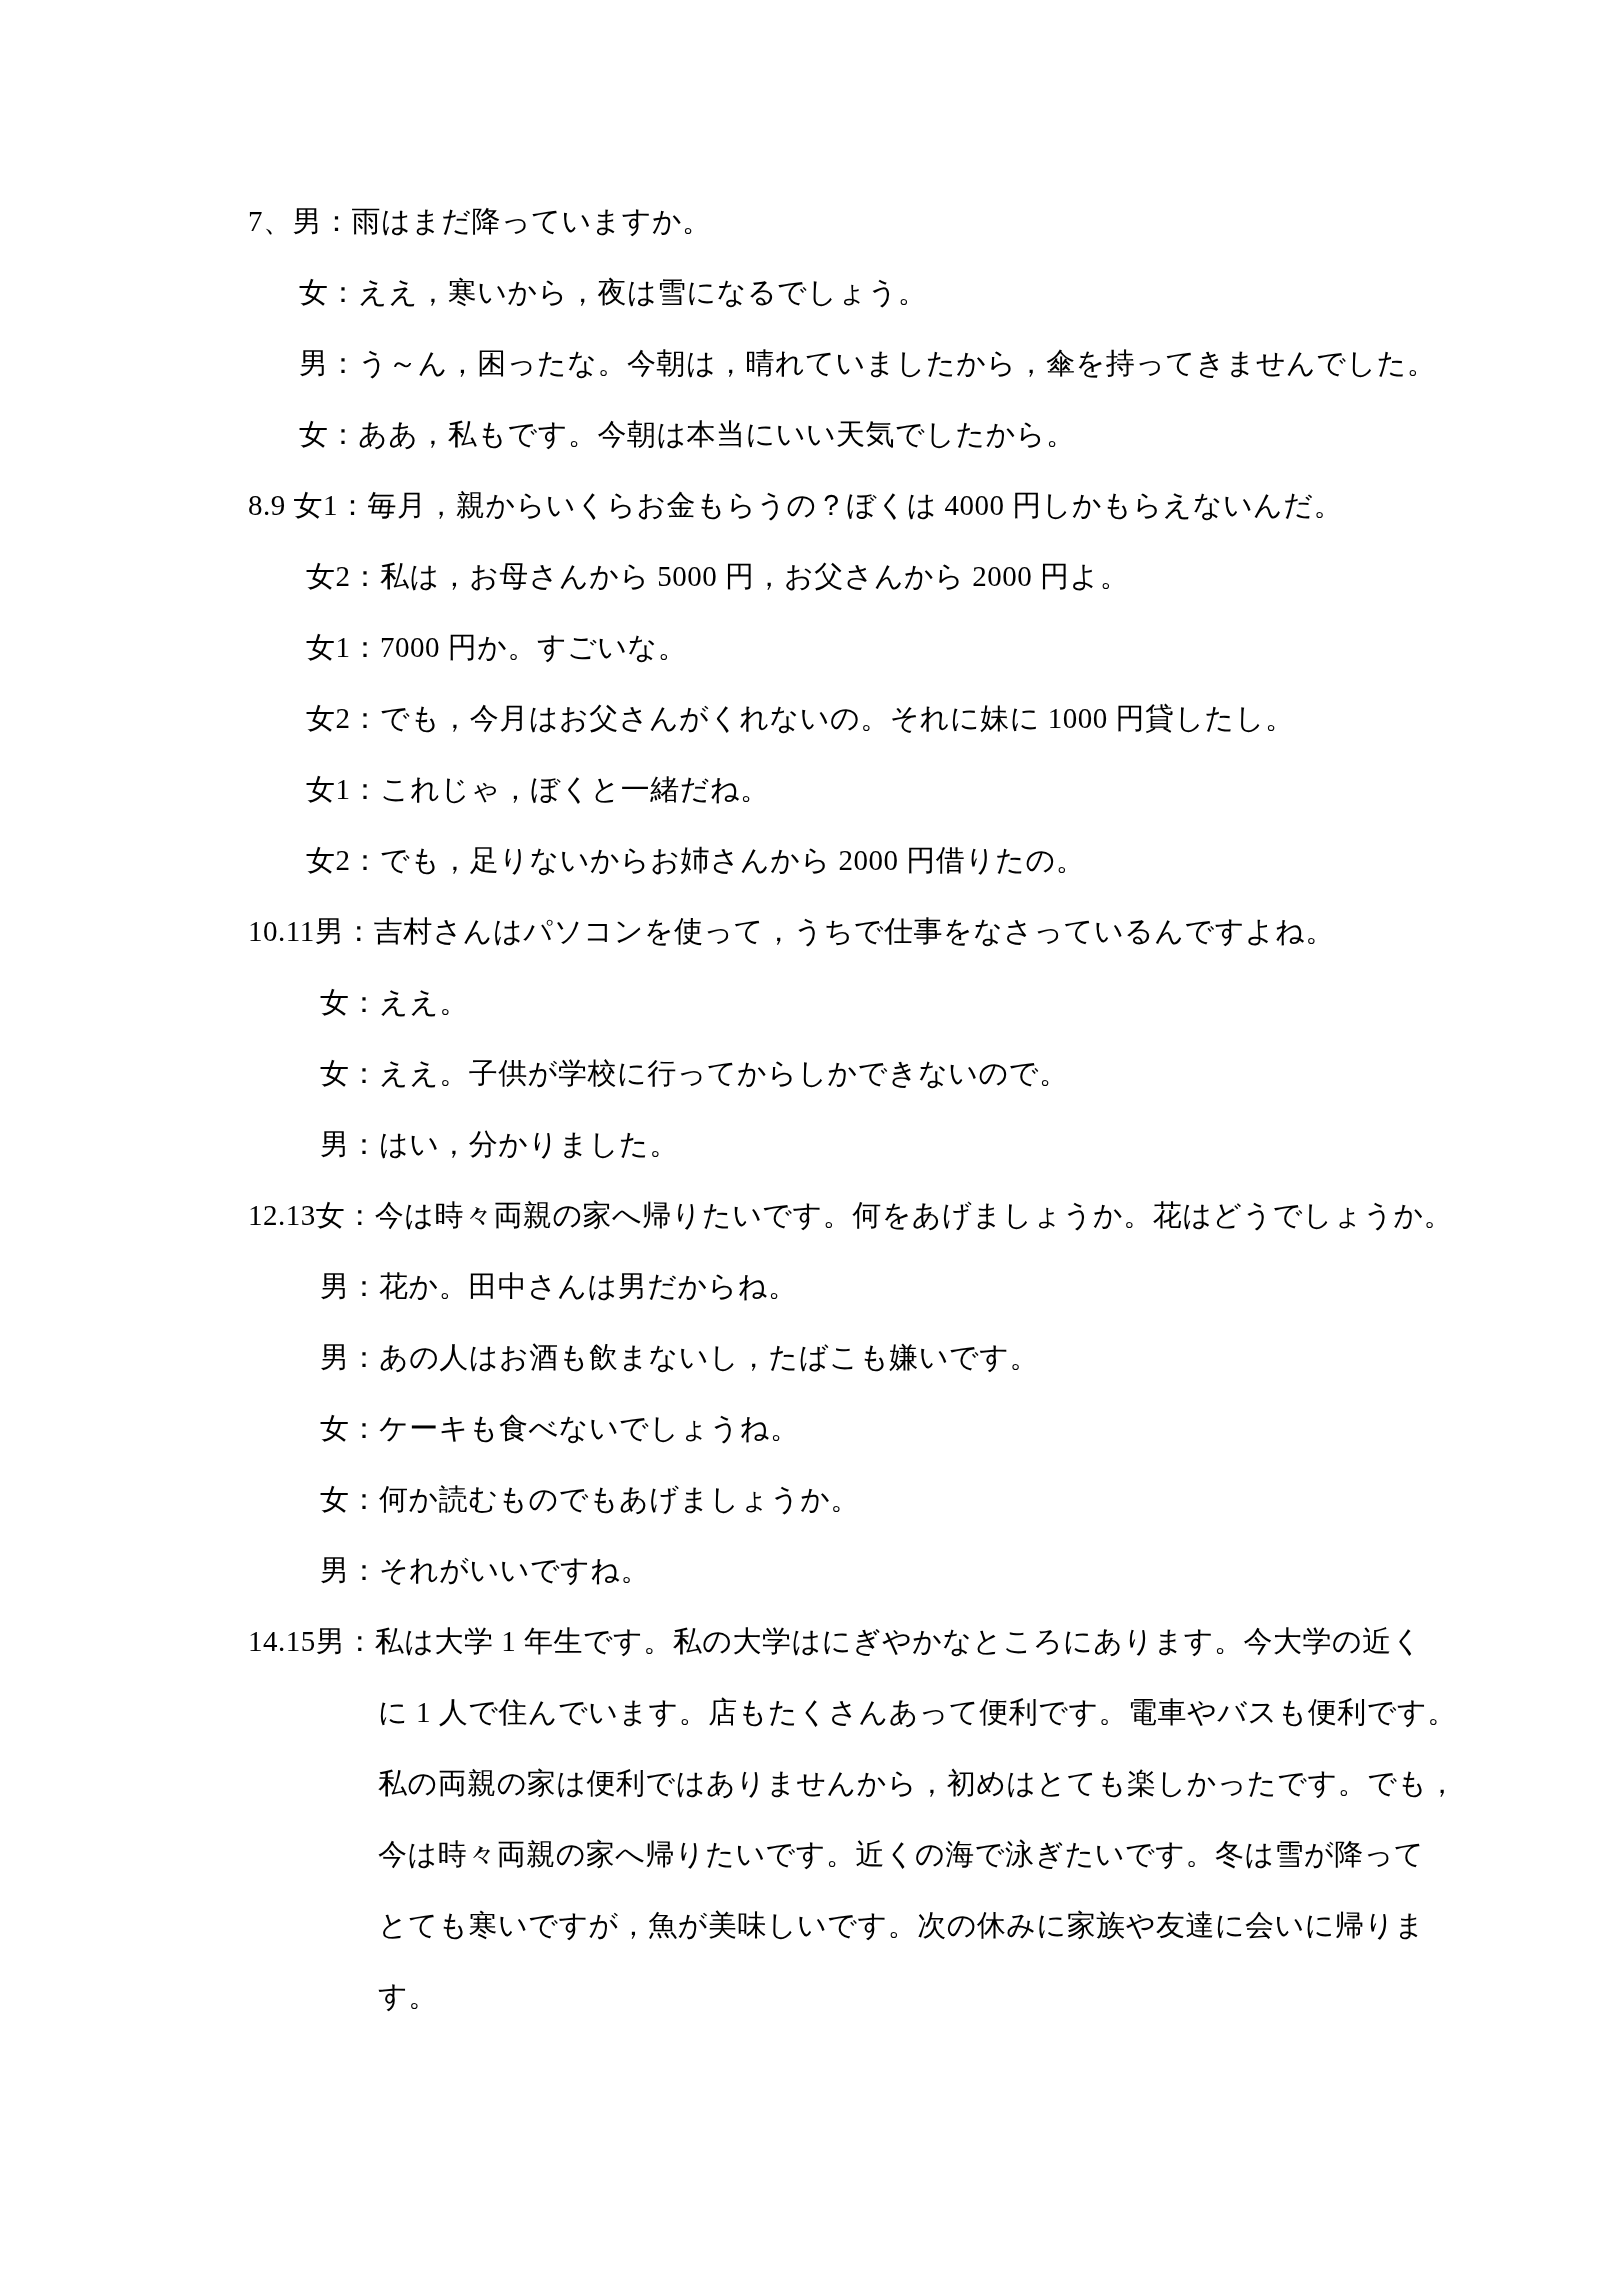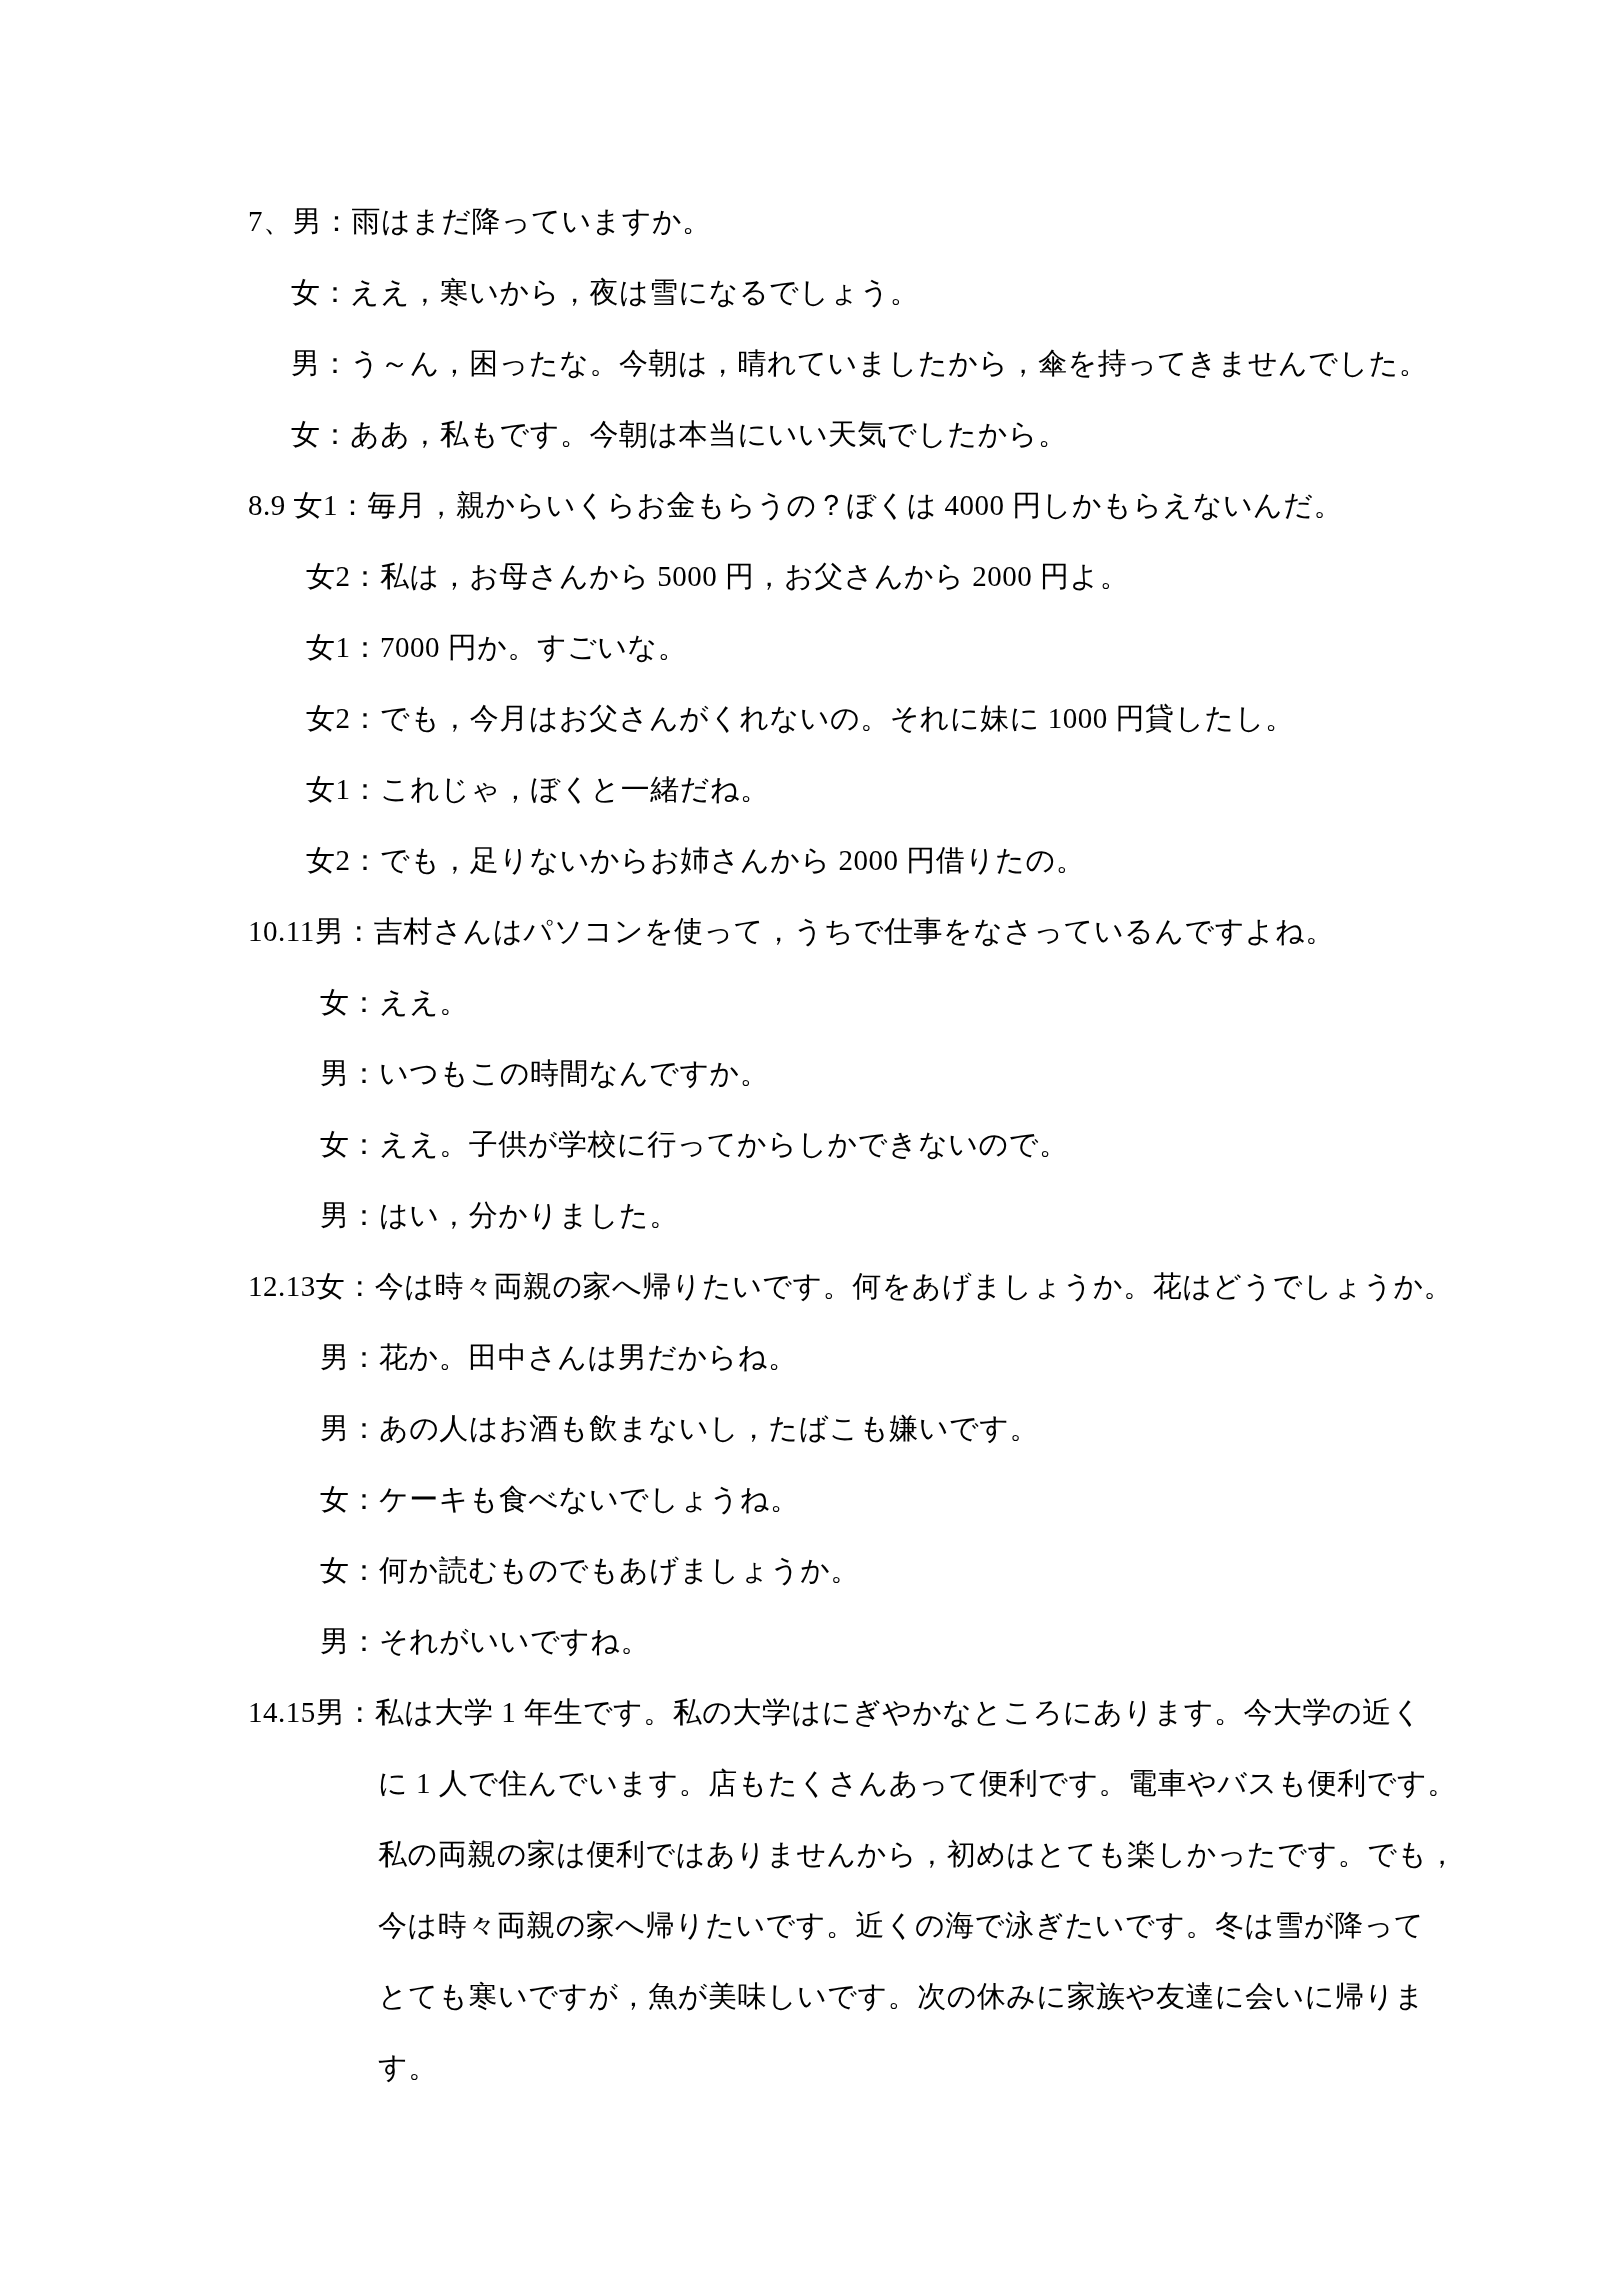--- a/index.html
+++ b/index.html
@@ -24,21 +24,21 @@
   }
   .line {
     font-size: 29px;
     line-height: 71px;
     white-space: pre;
     color: #000000;
     letter-spacing: 0.5px;
   }
   
   .ind-margin { padding-left: 248px; }  
-  .ind-s7     { padding-left: 291px; }  
+  .ind-s7     { padding-left: 291px; margin-left: 8px; }  
   .ind-s89    { padding-left: 306px; }  
   .ind-s1011  { padding-left: 320px; }  
   .ind-s1213  { padding-left: 320px; }  
   .ind-s1415  { padding-left: 378px; }  
 </style>
 </head>
 <body>
 
 <div class="page" style="background: rgb(255, 255, 255); color: rgb(0, 0, 0);">
   <div class="content">
@@ -48,21 +48,20 @@
       <div class="line ind-s7"><span>男：う～ん，困ったな。今朝は，晴れていましたから，傘を持ってきませんでした。</span></div>
       <div class="line ind-s7"><span>女：ああ，私もです。今朝は本当にいい天気でしたから。</span></div>
       <div class="line ind-margin"><span>8.9 女1：毎月，親からいくらお金もらうの？ぼくは 4000 円しかもらえないんだ。</span></div>
       <div class="line ind-s89"><span>女2：私は，お母さんから 5000 円，お父さんから 2000 円よ。</span></div>
       <div class="line ind-s89"><span>女1：7000 円か。すごいな。</span></div>
       <div class="line ind-s89"><span>女2：でも，今月はお父さんがくれないの。それに妹に 1000 円貸したし。</span></div>
       <div class="line ind-s89"><span>女1：これじゃ，ぼくと一緒だね。</span></div>
       <div class="line ind-s89"><span>女2：でも，足りないからお姉さんから 2000 円借りたの。</span></div>
       <div class="line ind-margin"><span>10.11男：吉村さんはパソコンを使って，うちで仕事をなさっているんですよね。</span></div>
       <div class="line ind-s1011"><span>女：ええ。</span></div>
-      <div class="line ind-s1011"><span>男：いつもこの時間なんですか。</span></div>
       <div class="line ind-s1011"><span>女：ええ。子供が学校に行ってからしかできないので。</span></div>
       <div class="line ind-s1011"><span>男：はい，分かりました。</span></div>
       <div class="line ind-margin"><span>12.13女：今は時々両親の家へ帰りたいです。何をあげましょうか。花はどうでしょうか。</span></div>
       <div class="line ind-s1213"><span>男：花か。田中さんは男だからね。</span></div>
       <div class="line ind-s1213"><span>男：あの人はお酒も飲まないし，たばこも嫌いです。</span></div>
       <div class="line ind-s1213"><span>女：ケーキも食べないでしょうね。</span></div>
       <div class="line ind-s1213"><span>女：何か読むものでもあげましょうか。</span></div>
       <div class="line ind-s1213"><span>男：それがいいですね。</span></div>
       <div class="line ind-margin"><span>14.15男：私は大学 1 年生です。私の大学はにぎやかなところにあります。今大学の近く</span></div>
       <div class="line ind-s1415"><span>に 1 人で住んでいます。店もたくさんあって便利です。電車やバスも便利です。</span></div>

